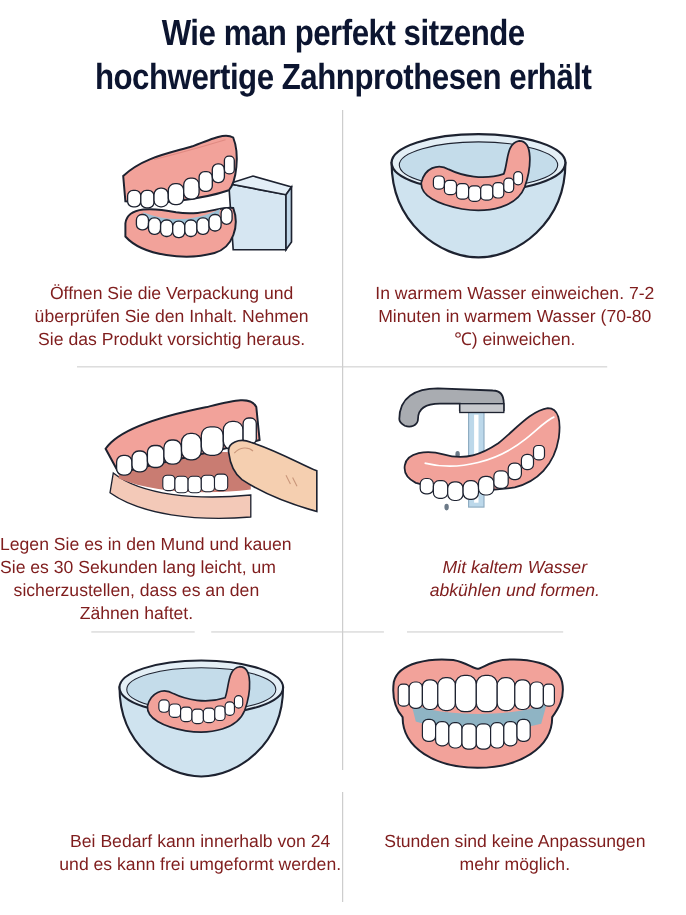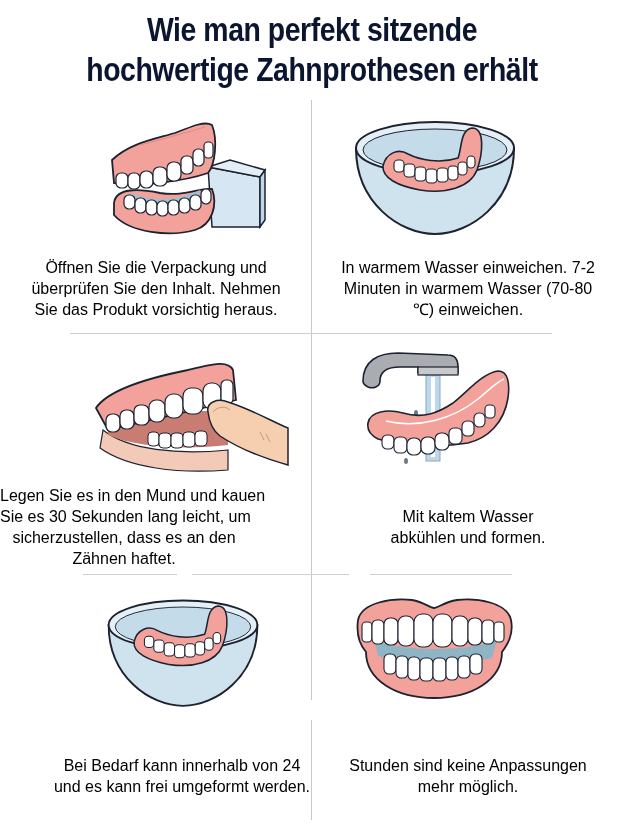--- a/index.html
+++ b/index.html
@@ -6,21 +6,21 @@
   body { width: 624px; height: 832px; position: relative; overflow: hidden;
          font-family: "Liberation Sans", sans-serif; color: #1a1a1a; }
   .title { position: absolute; left: 0; top: 10px; width: 624px; text-align: center;
            font-family: "Liberation Sans", sans-serif; font-weight: 700; color: #0c1530;
            font-size: 33px; line-height: 40px; letter-spacing: -0.5px;
            transform: scaleX(0.86); transform-origin: center top; }
   .title div { white-space: nowrap; }
   .vline { position: absolute; width: 1px; background: #c8c8c8; }
   .hline { position: absolute; height: 1px; background: #cfcfcf; }
   .illus { position: absolute; }
-  .cap { position: absolute; text-align: center; font-size: 16px; line-height: 21px; color: #000000; }
+  .cap { position: absolute; text-align: center; font-size: 16px; line-height: 21px; color: #7f1d1d; }
   .cap div { white-space: nowrap; }
 </style>
 </head>
 <body>
 
 <div class="title">
   <div>Wie man perfekt sitzende</div>
   <div>hochwertige Zahnprothesen erhält</div>
 </div>
 
@@ -160,21 +160,21 @@
       <rect x="49" y="95" width="14" height="17" rx="6"></rect>
       <rect x="63" y="94" width="14" height="17" rx="6"></rect>
       <rect x="77" y="90" width="14" height="17" rx="6"></rect>
       <rect x="91" y="85" width="13" height="16" rx="5"></rect>
       <rect x="104" y="78" width="12" height="15" rx="5"></rect>
       <rect x="116" y="70" width="11" height="14" rx="5"></rect>
       <rect x="127" y="62" width="10" height="13" rx="4"></rect>
     </g>
   </svg>
 </div>
-<div class="cap" style="left:312px; top:506px; width:312px;">
+<div class="cap" style="left:312px; top:506px; width:312px;font-style:italic;">
   <div>Mit kaltem Wasser</div>
   <div>abkühlen und formen.</div>
 </div>
 
 <div class="illus" style="left:103px; top:585px; width:160px; height:125px;">
   <svg width="160" height="125" viewBox="0 0 170 128">
     <path d="M6,40 C6,95 50,126 85,126 C120,126 164,95 164,40 Z" fill="#cfe3ef" stroke="#1d2230" stroke-width="2"></path>
     <ellipse cx="85" cy="40" rx="79" ry="26" fill="#e4eff6" stroke="#1d2230" stroke-width="2"></ellipse>
     <ellipse cx="85" cy="42" rx="72" ry="21" fill="#c4dcea" stroke="#1d2230" stroke-width="1"></ellipse>
     <path d="M33,58 C36,45 48,40 58,46 C70,52 90,56 108,50 C112,40 110,22 122,20 C135,20 133,45 127,62 C120,80 95,86 70,82 C48,78 32,70 33,58 Z" fill="#f2a29a" stroke="#1d2230" stroke-width="1.6"></path>

